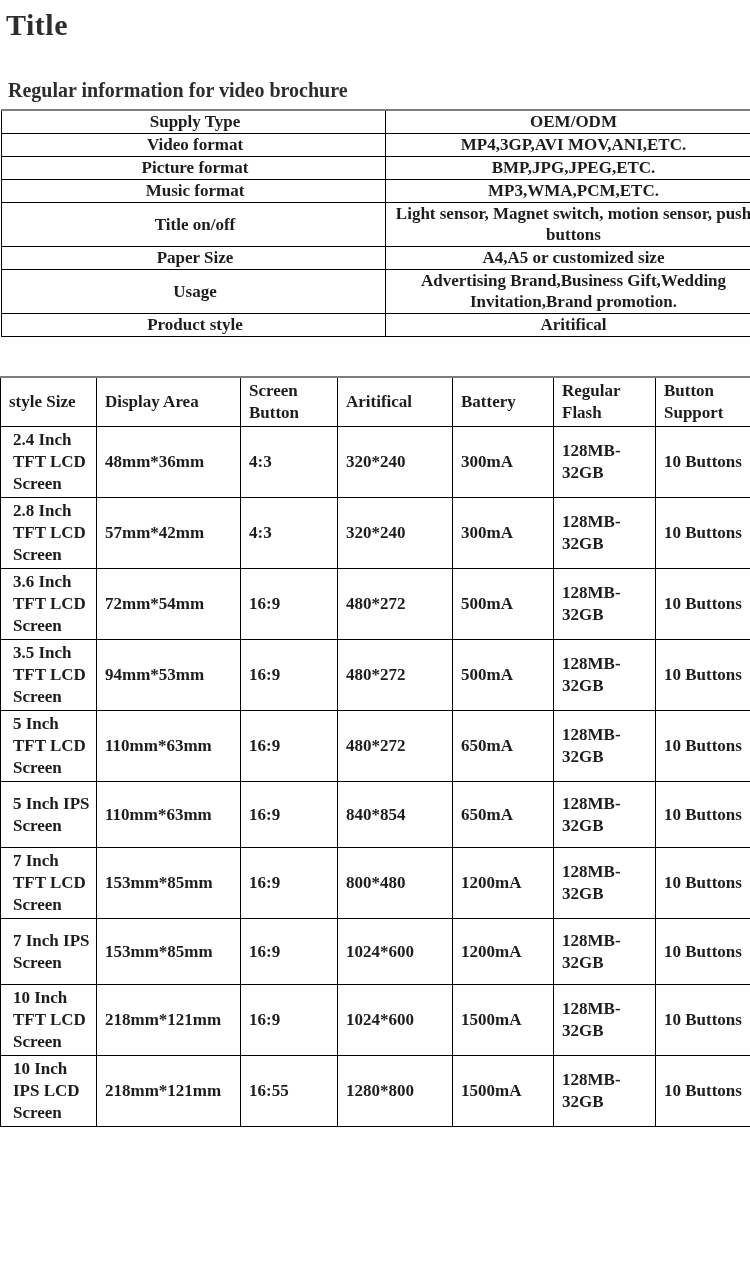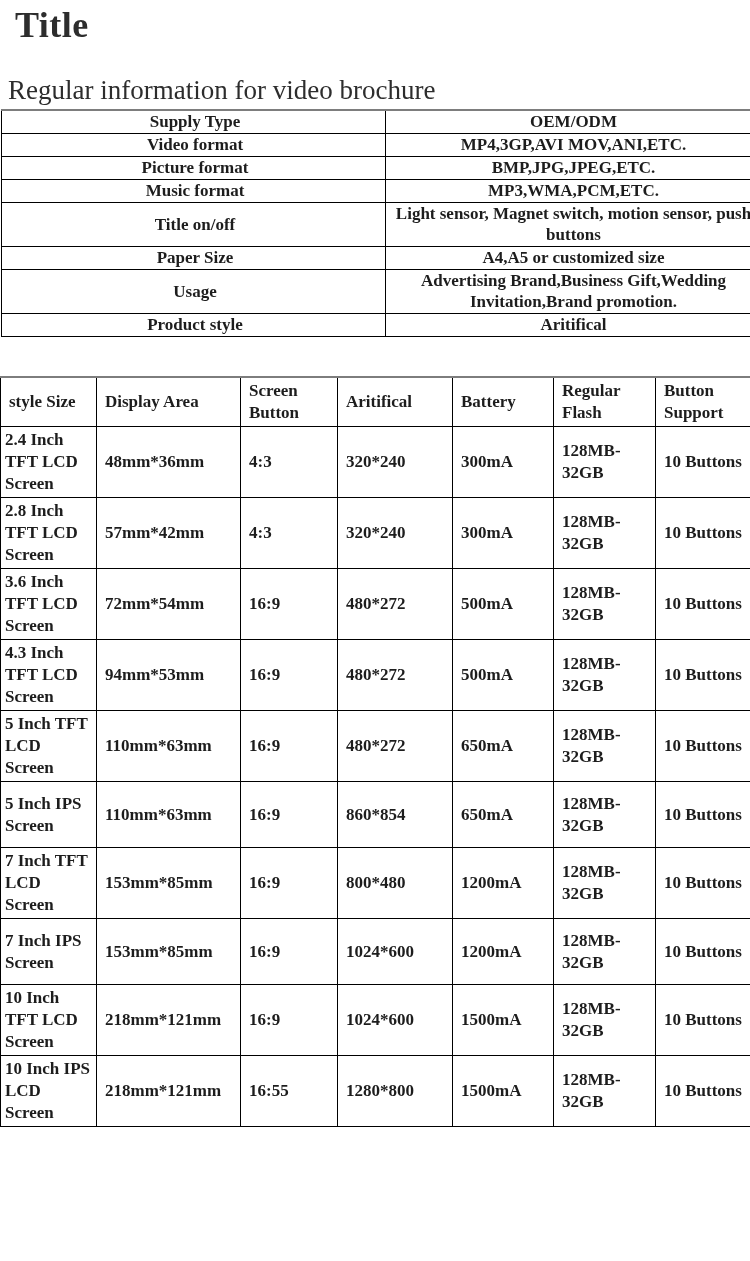--- a/index.html
+++ b/index.html
@@ -10,30 +10,30 @@
   body {
     width: 750px;
     height: 1261px;
     overflow: hidden;
     position: relative;
     font-family: "Liberation Serif", "DejaVu Serif", serif;
     color: #1d1d1d;
     -webkit-font-smoothing: antialiased;
   }
   .page-title {
-    font-size: 36px;
+    font-size: 30px;
     font-weight: bold;
     color: #2d2d2d;
-    margin: 4px 0 0 15px;
+    margin: 4px 0 0 6px;
     line-height: 42px;
     letter-spacing: 0.5px;
   }
   .section-heading {
-    font-size: 27px;
-    font-weight: normal;
+    font-size: 20px;
+    font-weight: bold;
     color: #2d2d2d;
     margin: 29px 18px 3px 8px;
     line-height: 31px;
   }
   
   table {
     border-collapse: collapse;
     table-layout: fixed;
   }
   td, th {
@@ -61,21 +61,21 @@
   .spec-table {
     width: 762px;           
     margin: 39px 0 0 0;
     border-top: 2px solid #7d7d7d;
   }
   .spec-table th, .spec-table td {
     padding: 2px 4px 2px 8px;
     line-height: 22px;
   }
   .spec-table thead tr { height: 44px; }
-  .spec-table td.spec-name-cell { padding-left: 4px; }
+  .spec-table td.spec-name-cell { padding-left: 12px; }
   .spec-table tbody tr { height: 66px; }
 </style>
 </head>
 <body>
 
 <h1 class="page-title">Title</h1>
 
 <h2 class="section-heading">Regular information for video brochure</h2>
 
 <table class="info-table">
@@ -158,42 +158,42 @@
       <tr>
         <td class="spec-name-cell">3.6 Inch TFT LCD Screen</td>
         <td>72mm*54mm</td>
         <td>16:9</td>
         <td>480*272</td>
         <td>500mA</td>
         <td>128MB-32GB</td>
         <td>10 Buttons</td>
       </tr>
       <tr>
-        <td class="spec-name-cell">4.3 Inch TFT LCD Screen</td>
+        <td class="spec-name-cell">3.5 Inch TFT LCD Screen</td>
         <td>94mm*53mm</td>
         <td>16:9</td>
         <td>480*272</td>
         <td>500mA</td>
         <td>128MB-32GB</td>
         <td>10 Buttons</td>
       </tr>
       <tr>
         <td class="spec-name-cell">5 Inch TFT LCD Screen</td>
         <td>110mm*63mm</td>
         <td>16:9</td>
         <td>480*272</td>
         <td>650mA</td>
         <td>128MB-32GB</td>
         <td>10 Buttons</td>
       </tr>
       <tr>
         <td class="spec-name-cell">5 Inch IPS Screen</td>
         <td>110mm*63mm</td>
         <td>16:9</td>
-        <td>860*854</td>
+        <td>840*854</td>
         <td>650mA</td>
         <td>128MB-32GB</td>
         <td>10 Buttons</td>
       </tr>
       <tr>
         <td class="spec-name-cell">7 Inch TFT LCD Screen</td>
         <td>153mm*85mm</td>
         <td>16:9</td>
         <td>800*480</td>
         <td>1200mA</td>

